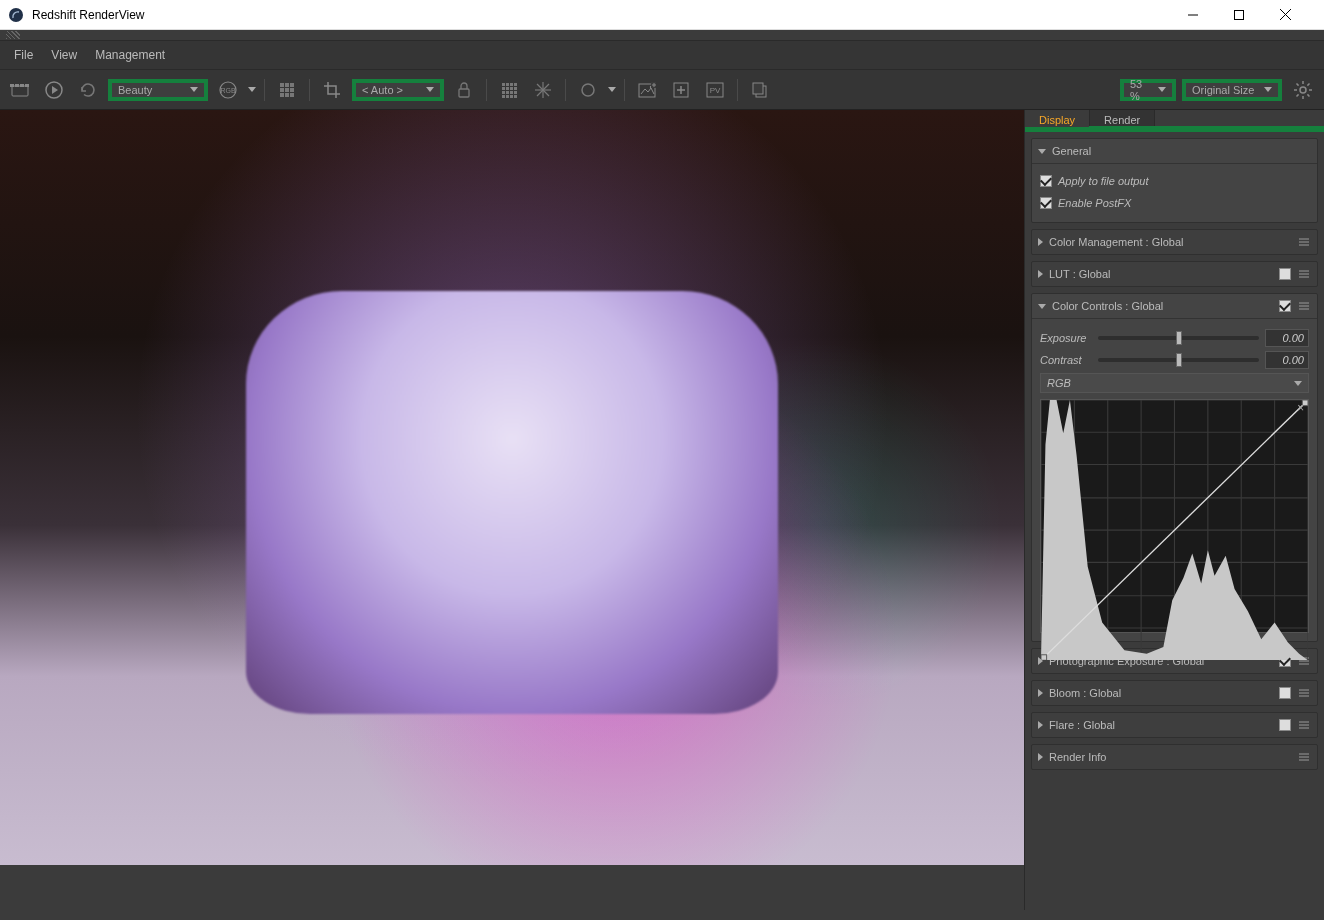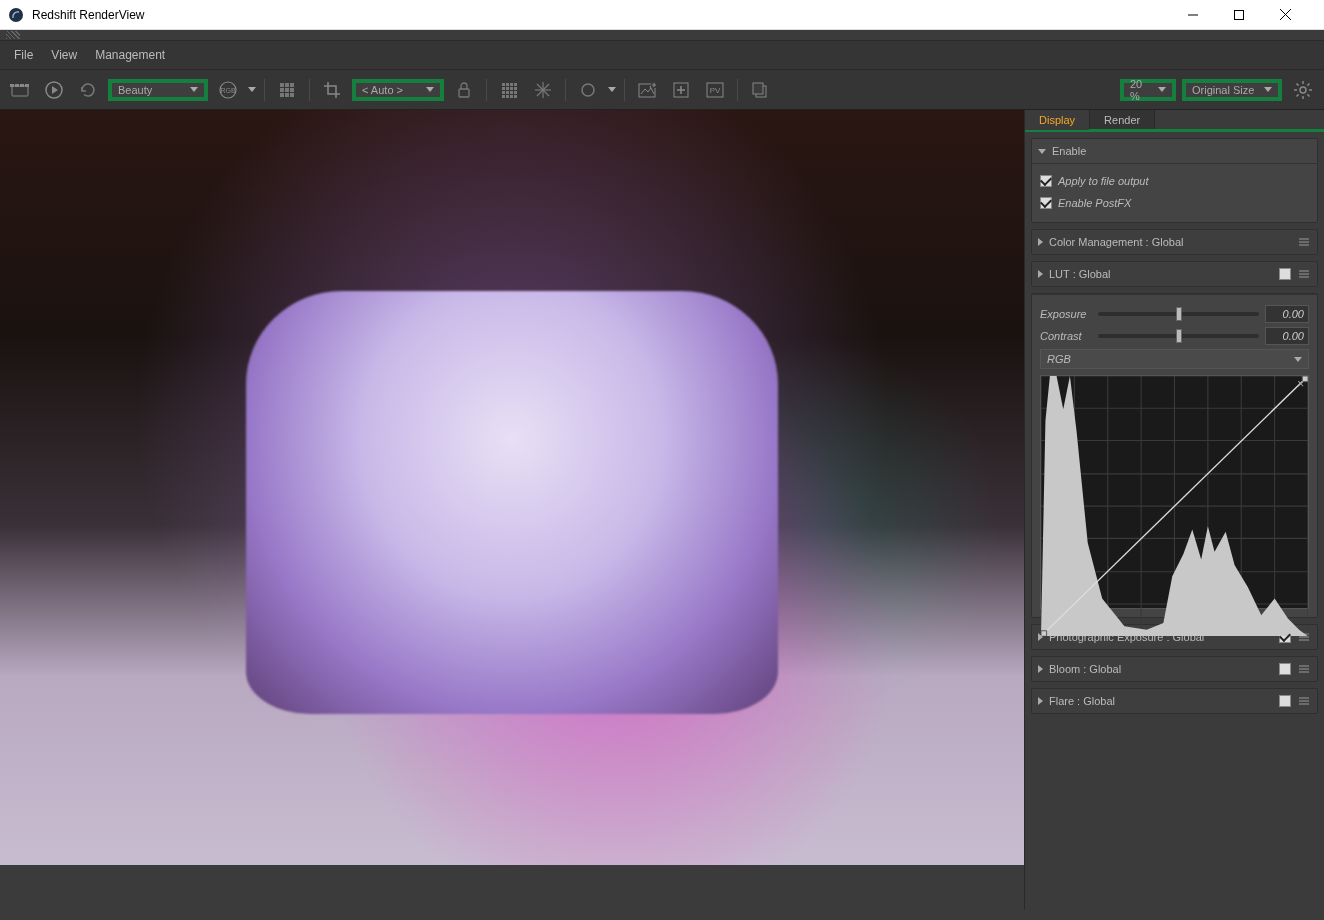--- a/index.html
+++ b/index.html
@@ -45,21 +45,21 @@
 .viewport .render::after{
   content:""; position:absolute; left:24%; top:24%; width:52%; height:56%;
   background: radial-gradient(ellipse at 50% 35%, #e8e0f5, #c8b8e8 40%, #9878c8 70%, #604078 100%);
   border-radius:18% 18% 12% 12% / 22% 22% 10% 10%;
   filter: blur(1px);
 }
 .viewport .statusbar { height:45px; background:#3b3b3b; }
 
 
 .sidepanel { width:300px; background:#3b3b3b; font-size:11px; color:#bbb; border-left:1px solid #2a2a2a; padding-bottom:8px;}
-.tabs { display:flex; height:22px; background:#3b3b3b; border-bottom:3px solid #15803d;}
+.tabs { display:flex; height:22px; background:#3b3b3b; border-bottom:6px solid #15803d;}
 .tab { padding:4px 14px 3px; font-size:11px; color:#bbb; background:#333; border-right:1px solid #2a2a2a; position:relative;}
 .tab.active { color:#f7a728; background:#3b3b3b;}
 .tab.active::after{ content:""; position:absolute; left:0; right:0; bottom:-1px; height:1px; background:#3b3b3b;}
 .panel-body { padding:6px; }
 .group { background:#444; border:1px solid #2f2f2f; border-radius:2px; margin-bottom:6px; }
 .group.compact { background:#3e3e3e; }
 .group-head { display:flex; align-items:center; height:24px; padding:0 6px; gap:6px; color:#bbb;}
 .group-head .tri { width:0; height:0; border-left:4px solid transparent; border-right:4px solid transparent; border-top:5px solid #aaa; }
 .group-head.collapsed .tri { border-top:4px solid transparent; border-bottom:4px solid transparent; border-left:5px solid #aaa; border-right:0;}
 .group-head .title { flex:1; font-size:11px; }
@@ -250,21 +250,21 @@
   <div class="sep"></div>
   <div class="tbtn">
     <svg width="16" height="16" viewBox="0 0 16 16">
         <rect x="4" y="4" width="10" height="11" fill="none" stroke="#888"></rect>
         <rect x="1" y="1" width="10" height="11" fill="#3b3b3b" stroke="#888"></rect>
       </svg>
   </div>
 
   <div class="right">
     <div class="dd" style="width:56px">
-      <span>20 %</span>
+      <span>53 %</span>
       <span class="chev"></span>
     </div>
     <div class="dd" style="width:100px">
       <span>Original Size</span>
       <span class="chev"></span>
     </div>
     <div class="gear">
       <svg width="20" height="20" viewBox="0 0 20 20">
           <circle cx="10" cy="10" r="3" fill="none" stroke="#888" stroke-width="1.5"></circle>
           <g stroke="#888" stroke-width="1.5">
@@ -291,21 +291,21 @@
   <div class="sidepanel">
     <div class="tabs">
       <div class="tab active">Display</div>
       <div class="tab">Render</div>
     </div>
     <div class="panel-body">
 
       <div class="group">
         <div class="group-head">
           <span class="tri"></span>
-          <span class="title">Enable</span>
+          <span class="title">General</span>
         </div>
         <div class="group-body">
           <div class="row">
             <span class="ck2 checked"></span>
             <span>Apply to file output</span>
           </div>
           <div class="row">
             <span class="ck2 checked"></span>
             <span>Enable PostFX</span>
           </div>
@@ -335,20 +335,32 @@
               <svg width="12" height="12">
                 <line x1="1" y1="3" x2="11" y2="3" stroke="#999"></line>
                 <line x1="1" y1="6" x2="11" y2="6" stroke="#999"></line>
                 <line x1="1" y1="9" x2="11" y2="9" stroke="#999"></line>
               </svg>
             </span>
         </div>
       </div>
 
       <div class="group">
+        <div class="group-head">
+          <span class="tri"></span>
+          <span class="title">Color Controls  : Global</span>
+          <span class="ck checked"></span>
+          <span class="mini">
+              <svg width="12" height="12">
+                <line x1="1" y1="3" x2="11" y2="3" stroke="#999"></line>
+                <line x1="1" y1="6" x2="11" y2="6" stroke="#999"></line>
+                <line x1="1" y1="9" x2="11" y2="9" stroke="#999"></line>
+              </svg>
+            </span>
+        </div>
         <div class="group-body">
           <div class="slider-row">
             <span class="lbl">Exposure</span>
             <div class="track">
                 <div class="thumb"></div>
               </div>
             <div class="val">0.00</div>
           </div>
           <div class="slider-row">
             <span class="lbl">Contrast</span>
@@ -432,16 +444,29 @@
               <svg width="12" height="12">
                 <line x1="1" y1="3" x2="11" y2="3" stroke="#999"></line>
                 <line x1="1" y1="6" x2="11" y2="6" stroke="#999"></line>
                 <line x1="1" y1="9" x2="11" y2="9" stroke="#999"></line>
               </svg>
             </span>
         </div>
       </div>
 
 
+      <div class="group compact">
+        <div class="group-head collapsed">
+          <span class="tri"></span>
+          <span class="title">Render Info</span>
+          <span class="mini">
+              <svg width="12" height="12">
+                <line x1="1" y1="3" x2="11" y2="3" stroke="#999"></line>
+                <line x1="1" y1="6" x2="11" y2="6" stroke="#999"></line>
+                <line x1="1" y1="9" x2="11" y2="9" stroke="#999"></line>
+              </svg>
+            </span>
+        </div>
+      </div>
 
     </div>
   </div>
 </div>
 
 </body></html>

